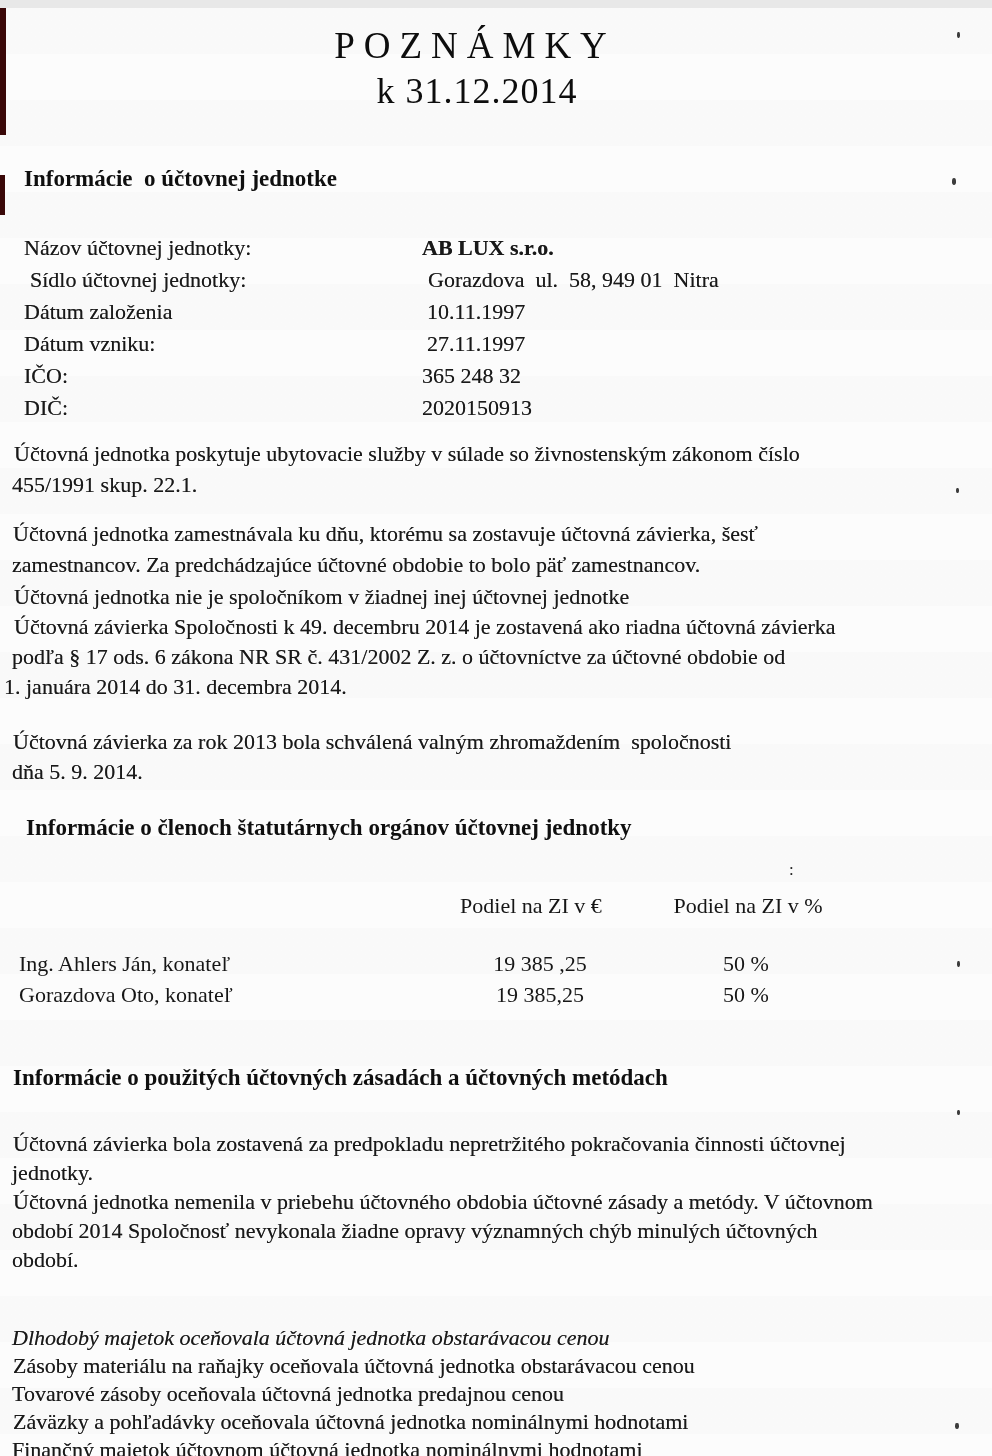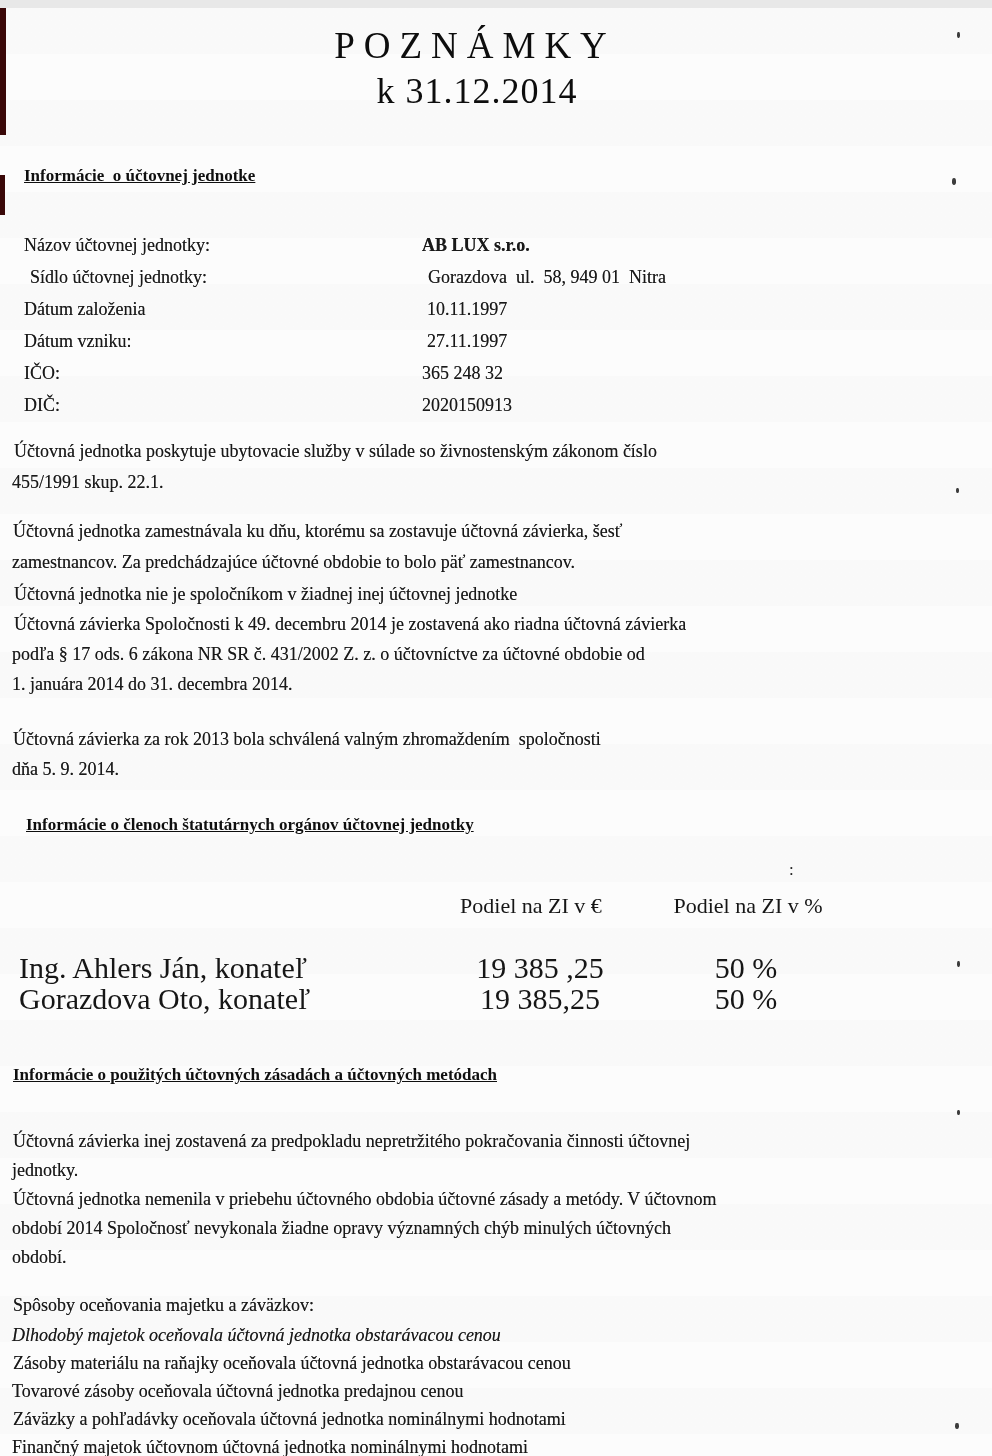--- a/index.html
+++ b/index.html
@@ -16,27 +16,27 @@
   }
   .abs{position:absolute;white-space:pre;}
   .doc-title{
     left:0;width:950px;text-align:center;
     font-size:37px;letter-spacing:9px;color:#0d0d0d;
   }
   .doc-subtitle{
     left:2px;width:950px;text-align:center;
     font-size:36px;letter-spacing:1px;color:#0d0d0d;
   }
-  .h-bold{font-size:17px;font-weight:bold;color:#0f0f0f;text-decoration:underline;}
-  .body-line{font-size:18px;color:#191919;text-shadow:0 0 .4px rgba(0,0,0,.55);}
+  .h-bold{font-size:23px;font-weight:bold;color:#0f0f0f;}
+  .body-line{font-size:22px;color:#191919;text-shadow:0 0 .4px rgba(0,0,0,.55);}
   .field-label{left:24px;}
   .field-value{left:422px;}
   .value-bold{font-weight:bold;}
   .tbl-head{font-size:22px;text-align:center;}
-  .tbl-cell{font-size:30px;}
+  .tbl-cell{font-size:22px;}
   .tbl-cell-c{text-align:center;}
   .edge-mark{position:absolute;background:#3a0808;}
   .speck{position:absolute;background:#3c3c3c;border-radius:40%;}
   .stray-colon{font-size:17px;color:#222;letter-spacing:0;}
 </style>
 </head>
 <body>
 
 <div class="page">
 
@@ -74,21 +74,21 @@
   <div class="abs body-line field-value" style="top:387px;">2020150913</div>
 
   <div class="abs body-line" style="left:14px;top:433px;">Účtovná jednotka poskytuje ubytovacie služby v súlade so živnostenským zákonom číslo</div>
   <div class="abs body-line" style="left:12px;top:464px;">455/1991 skup. 22.1.</div>
 
   <div class="abs body-line" style="left:13px;top:513px;">Účtovná jednotka zamestnávala ku dňu, ktorému sa zostavuje účtovná závierka, šesť</div>
   <div class="abs body-line" style="left:12px;top:544px;">zamestnancov. Za predchádzajúce účtovné obdobie to bolo päť zamestnancov.</div>
   <div class="abs body-line" style="left:14px;top:576px;">Účtovná jednotka nie je spoločníkom v žiadnej inej účtovnej jednotke</div>
   <div class="abs body-line" style="left:14px;top:606px;">Účtovná závierka Spoločnosti k 49. decembru 2014 je zostavená ako riadna účtovná závierka</div>
   <div class="abs body-line" style="left:12px;top:636px;">podľa § 17 ods. 6 zákona NR SR č. 431/2002 Z. z. o účtovníctve za účtovné obdobie od</div>
-  <div class="abs body-line" style="left:12px;top:666px;">1. januára 2014 do 31. decembra 2014.</div>
+  <div class="abs body-line" style="left:4px;top:666px;">1. januára 2014 do 31. decembra 2014.</div>
 
   <div class="abs body-line" style="left:13px;top:721px;">Účtovná závierka za rok 2013 bola schválená valným zhromaždením  spoločnosti</div>
   <div class="abs body-line" style="left:12px;top:751px;">dňa 5. 9. 2014.</div>
 
   <div class="abs h-bold" style="left:26px;top:807px;">Informácie o členoch štatutárnych orgánov účtovnej jednotky</div>
 
   <div class="abs stray-colon" style="left:789px;top:852px;">:</div>
 
   <div class="abs tbl-head" style="left:447px;top:885px;width:168px;">Podiel na ZI v €</div>
   <div class="abs tbl-head" style="left:660px;top:885px;width:176px;">Podiel na ZI v %</div>
@@ -96,26 +96,25 @@
   <div class="abs tbl-cell" style="left:19px;top:943px;">Ing. Ahlers Ján, konateľ</div>
   <div class="abs tbl-cell tbl-cell-c" style="left:455px;top:943px;width:170px;">19 385 ,25</div>
   <div class="abs tbl-cell tbl-cell-c" style="left:660px;top:943px;width:172px;">50 %</div>
 
   <div class="abs tbl-cell" style="left:19px;top:974px;">Gorazdova Oto, konateľ</div>
   <div class="abs tbl-cell tbl-cell-c" style="left:455px;top:974px;width:170px;">19 385,25</div>
   <div class="abs tbl-cell tbl-cell-c" style="left:660px;top:974px;width:172px;">50 %</div>
 
   <div class="abs h-bold" style="left:13px;top:1057px;">Informácie o použitých účtovných zásadách a účtovných metódach</div>
 
-  <div class="abs body-line" style="left:13px;top:1123px;">Účtovná závierka inej zostavená za predpokladu nepretržitého pokračovania činnosti účtovnej</div>
+  <div class="abs body-line" style="left:13px;top:1123px;">Účtovná závierka bola zostavená za predpokladu nepretržitého pokračovania činnosti účtovnej</div>
   <div class="abs body-line" style="left:12px;top:1152px;">jednotky.</div>
   <div class="abs body-line" style="left:13px;top:1181px;">Účtovná jednotka nemenila v priebehu účtovného obdobia účtovné zásady a metódy. V účtovnom</div>
   <div class="abs body-line" style="left:12px;top:1210px;">období 2014 Spoločnosť nevykonala žiadne opravy významných chýb minulých účtovných</div>
   <div class="abs body-line" style="left:12px;top:1239px;">období.</div>
 
-  <div class="abs body-line" style="left:13px;top:1287px;">Spôsoby oceňovania majetku a záväzkov:</div>
   <div class="abs body-line" style="left:12px;top:1317px;font-style:italic;">Dlhodobý majetok oceňovala účtovná jednotka obstarávacou cenou</div>
   <div class="abs body-line" style="left:13px;top:1345px;">Zásoby materiálu na raňajky oceňovala účtovná jednotka obstarávacou cenou</div>
   <div class="abs body-line" style="left:12px;top:1373px;">Tovarové zásoby oceňovala účtovná jednotka predajnou cenou</div>
   <div class="abs body-line" style="left:13px;top:1401px;">Záväzky a pohľadávky oceňovala účtovná jednotka nominálnymi hodnotami</div>
   <div class="abs body-line" style="left:12px;top:1429px;">Finančný majetok účtovnom účtovná jednotka nominálnymi hodnotami</div>
 
 </div>
 
 </body></html>

